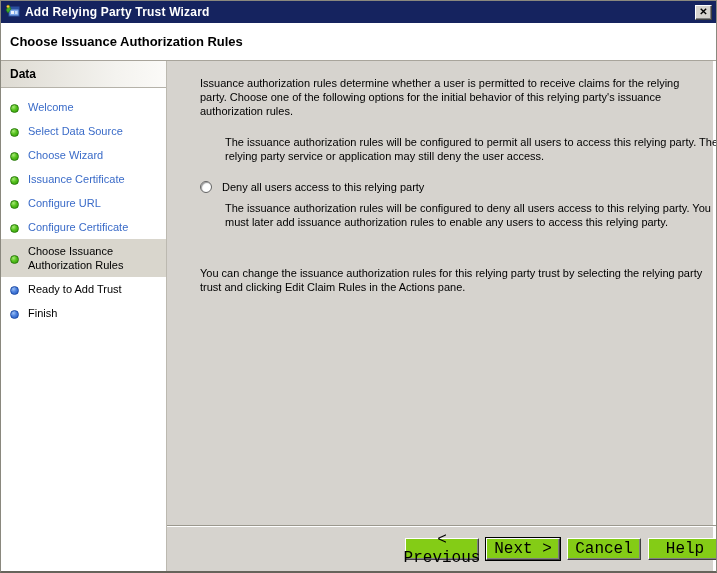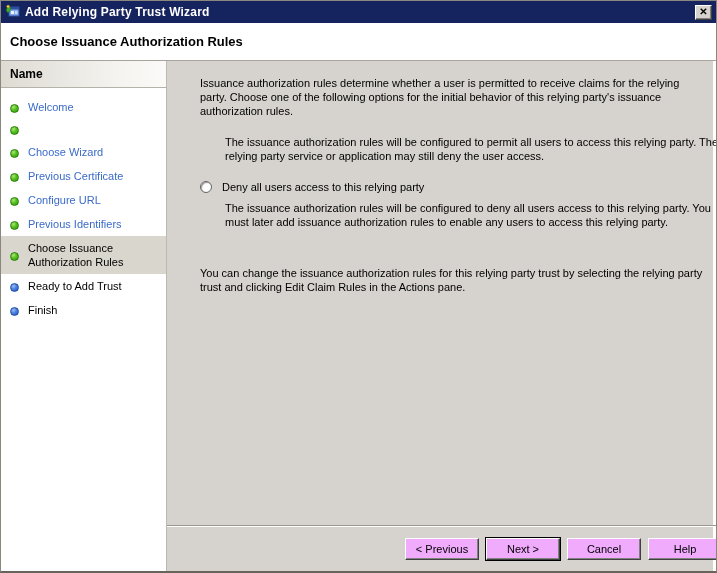--- a/index.html
+++ b/index.html
@@ -137,26 +137,26 @@
     height: 2px;
     border-top: 1px solid #9b988e;
     border-bottom: 1px solid #fff;
   }
   .footer-buttons {
     position: absolute; right: 11px; bottom: 11px;
     display: flex; gap: 7px;
   }
   .btn {
     width: 74px; height: 22px;
-    background: #f0abfc;
+    background: #84cc16;
     border-top: 1px solid #fff; border-left: 1px solid #fff;
     border-right: 1px solid #404040; border-bottom: 1px solid #404040;
     box-shadow: inset -1px -1px 0 #808080;
-    font-family: Liberation Sans, sans-serif;
-    font-size: 11px; color: #000;
+    font-family: Liberation Mono, monospace;
+    font-size: 16px; color: #000;
     display: flex; align-items: center; justify-content: center;
     cursor: default;
   }
   .btn.default {
     box-shadow: inset -1px -1px 0 #808080, 0 0 0 1px #000;
   }
 </style>
 </head>
 <body>
 
@@ -177,44 +177,45 @@
     <span class="close-btn">✕</span>
   </div>
 
   <div class="page-header">
     <span class="page-title">Choose Issuance Authorization Rules</span>
   </div>
 
   <div class="body-row">
 
     <div class="sidebar">
-      <div class="steps-header">Name</div>
+      <div class="steps-header">Data</div>
       <div class="steps-list">
         <div class="step-item completed">
           <span class="step-bullet"></span>
           <span class="step-label">Welcome</span>
         </div>
         <div class="step-item completed">
           <span class="step-bullet"></span>
+          <span class="step-label">Select Data Source</span>
         </div>
         <div class="step-item completed">
           <span class="step-bullet"></span>
           <span class="step-label">Choose Wizard</span>
         </div>
         <div class="step-item completed">
           <span class="step-bullet"></span>
-          <span class="step-label">Previous Certificate</span>
+          <span class="step-label">Issuance Certificate</span>
         </div>
         <div class="step-item completed">
           <span class="step-bullet"></span>
           <span class="step-label">Configure URL</span>
         </div>
         <div class="step-item completed">
           <span class="step-bullet"></span>
-          <span class="step-label">Previous Identifiers</span>
+          <span class="step-label">Configure Certificate</span>
         </div>
         <div class="step-item current">
           <span class="step-bullet"></span>
           <span class="step-label">Choose Issuance Authorization Rules</span>
         </div>
         <div class="step-item upcoming">
           <span class="step-bullet"></span>
           <span class="step-label">Ready to Add Trust</span>
         </div>
         <div class="step-item upcoming">

